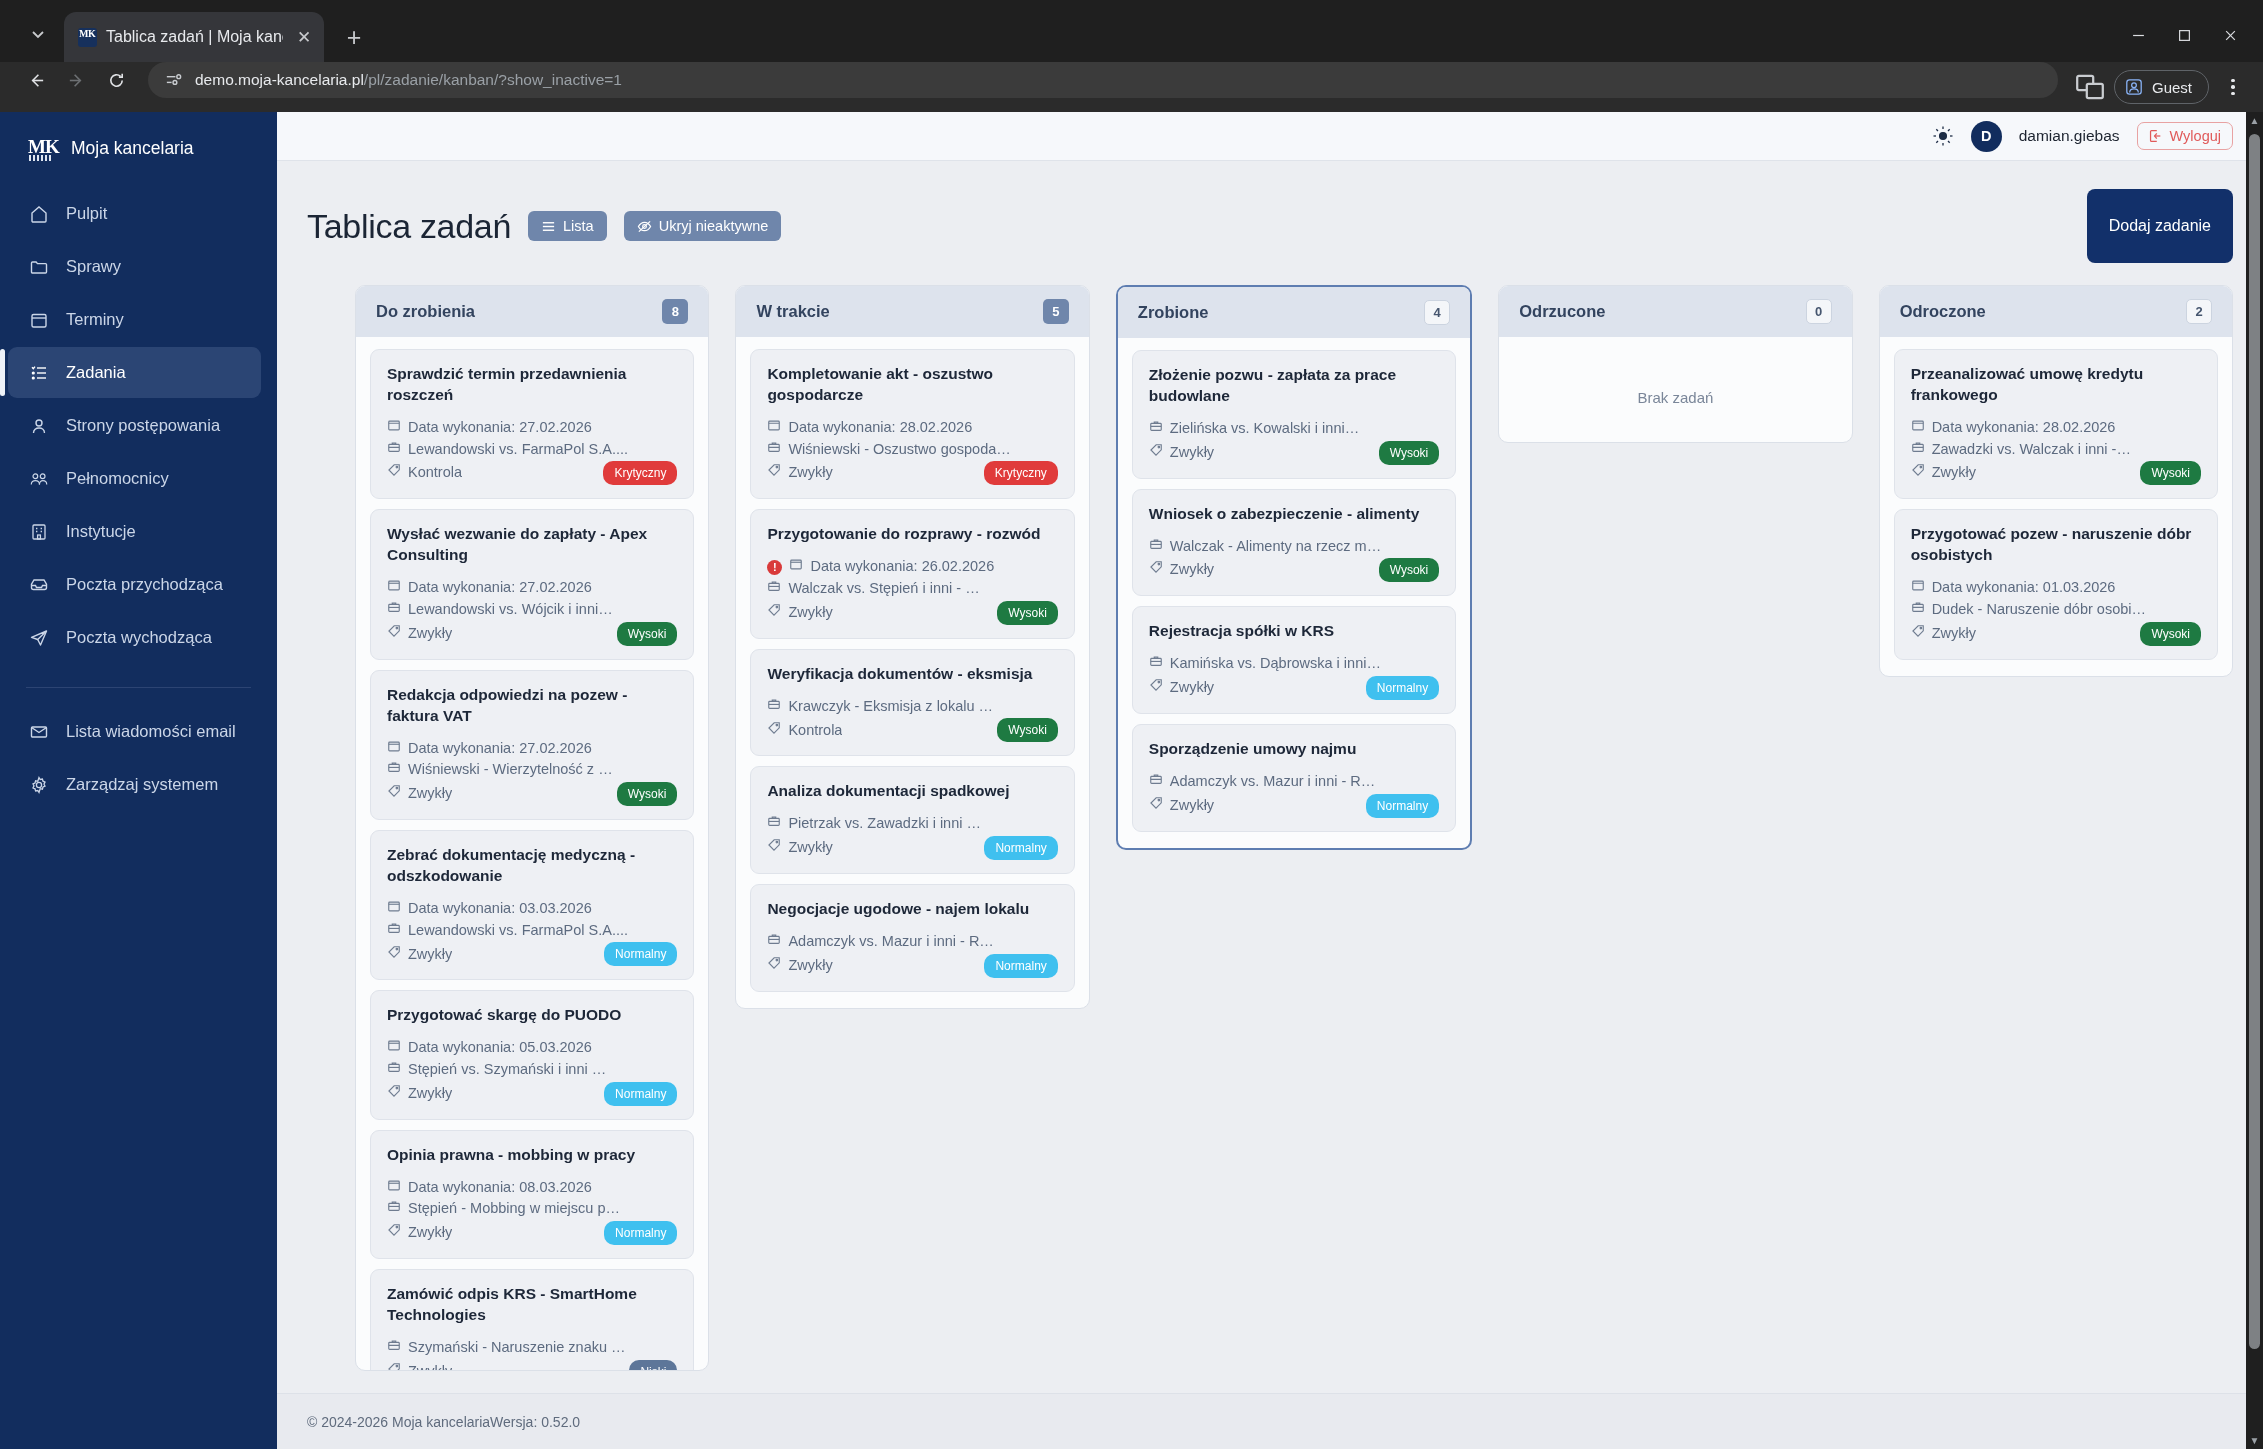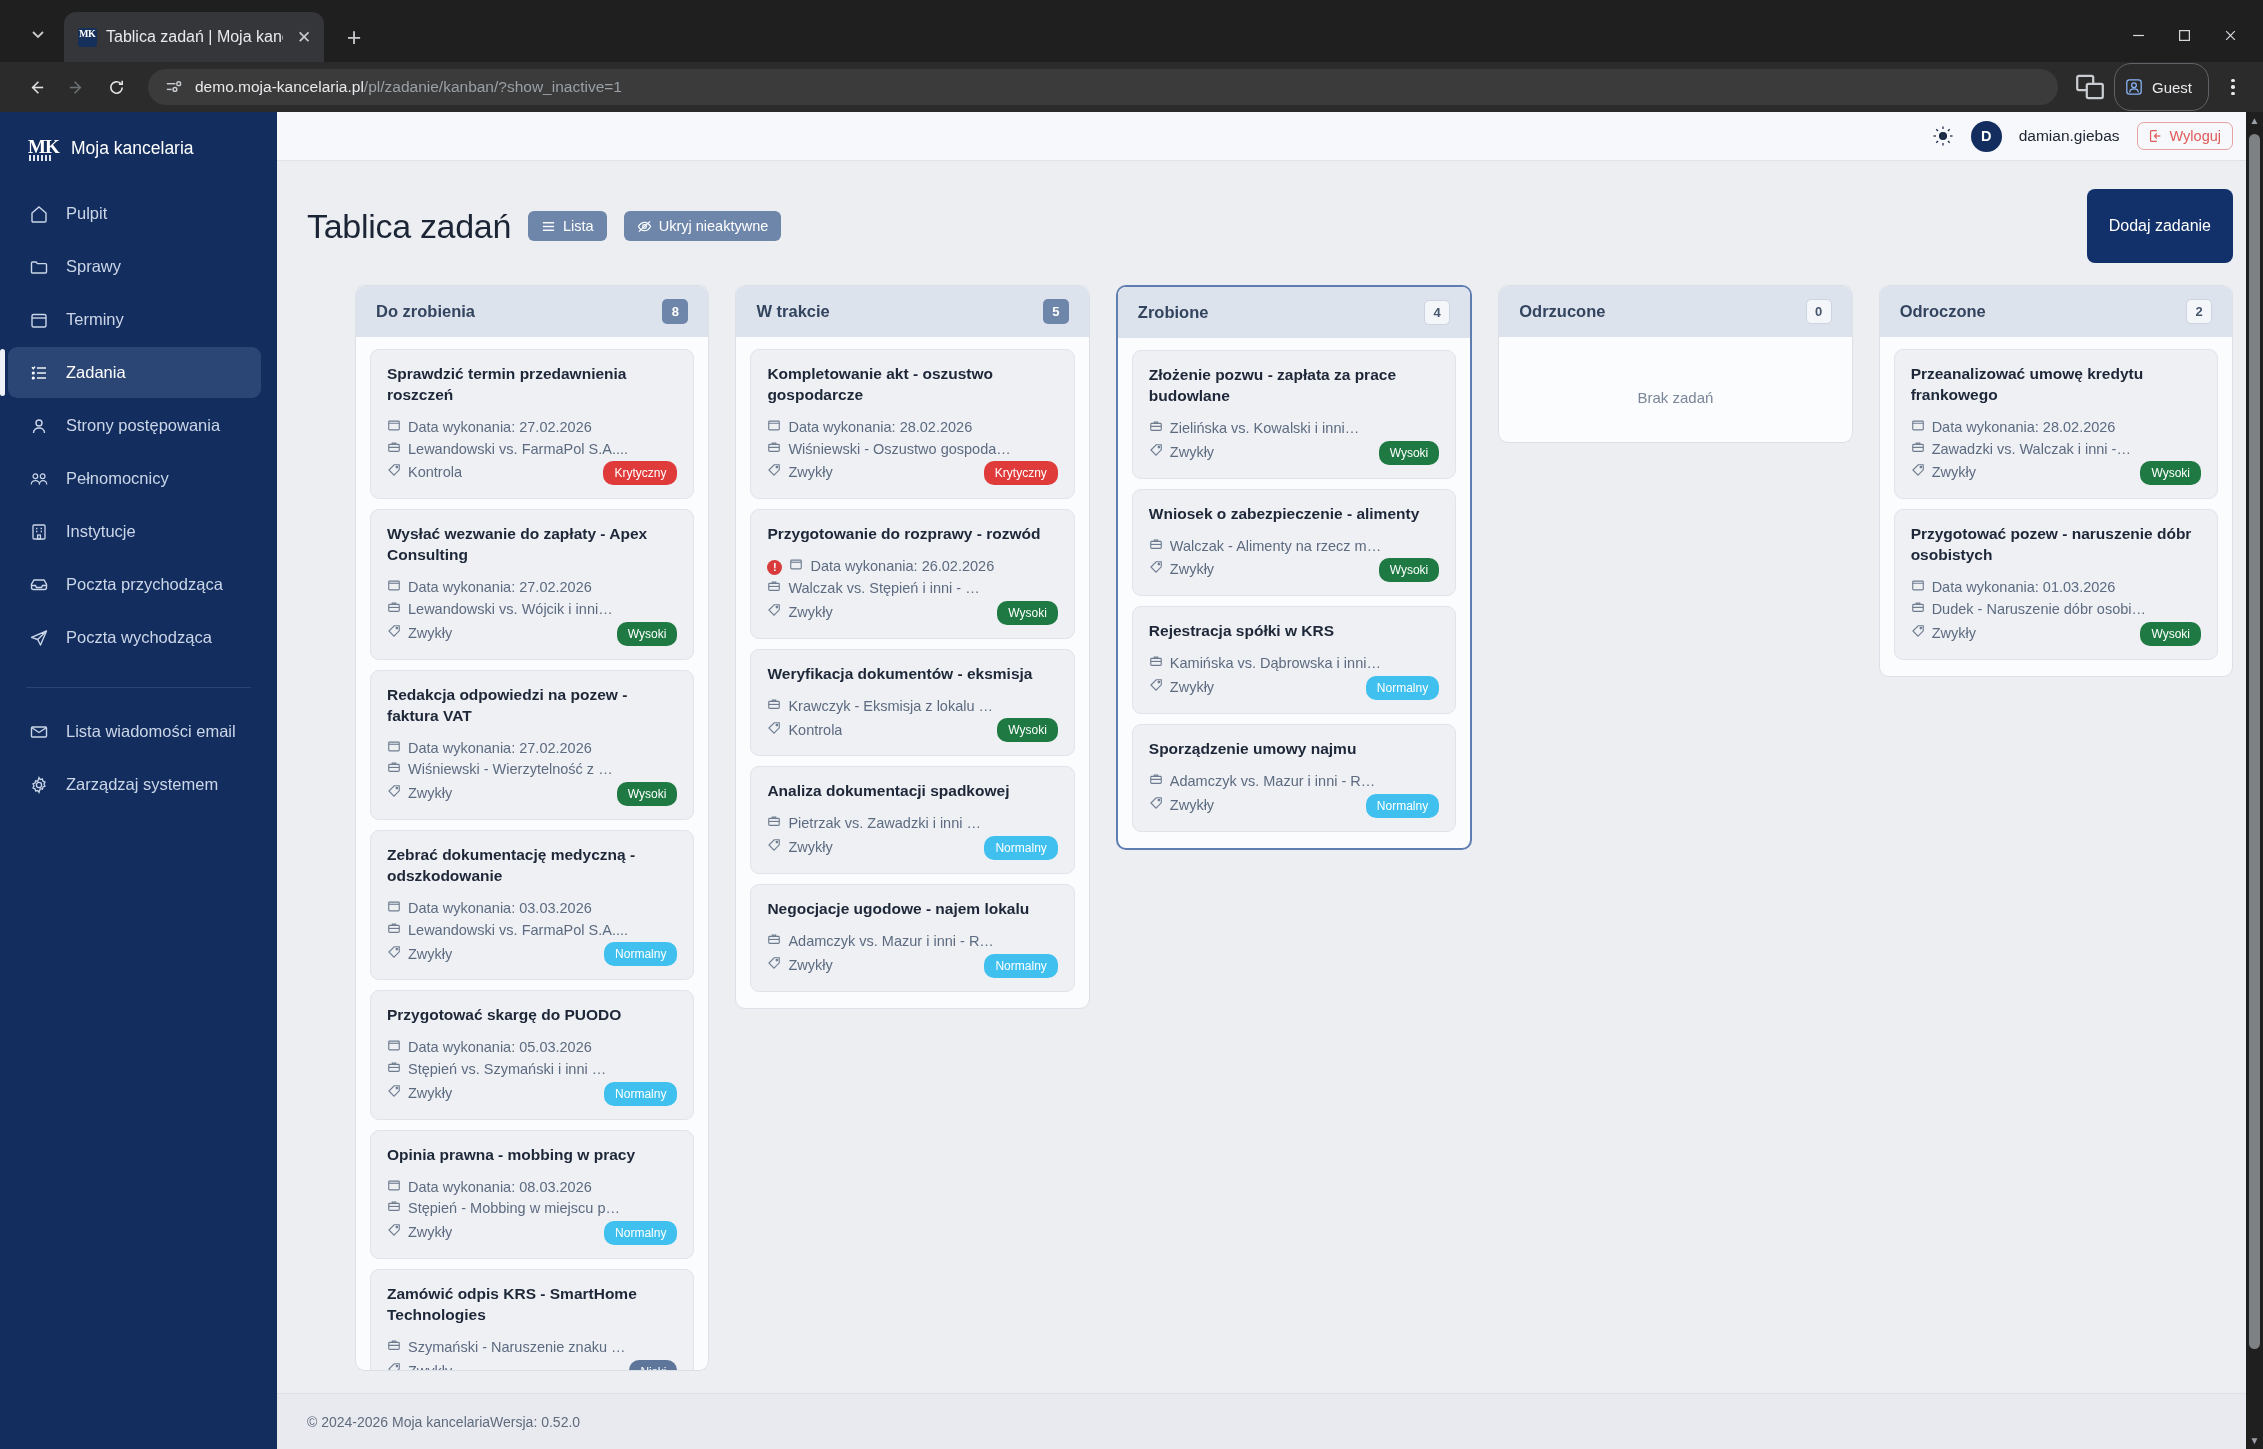--- a/index.html
+++ b/index.html
@@ -26,35 +26,35 @@
                flex: 1 1 auto; }
   .tab-close { width: 24px; height: 24px; border-radius: 50%; display: flex; align-items: center;
                justify-content: center; color: #c8cacd; font-size: 17px; flex: 0 0 auto; }
   .newtab { width: 40px; height: 40px; margin: 0 0 5px 10px; border-radius: 50%; color: #c8cacd;
             font-size: 25px; display: flex; align-items: center; justify-content: center; }
   .win-ctl { margin-left: auto; display: flex; align-items: center; gap: 4px; margin-bottom: 10px; }
   .win-btn { width: 42px; height: 34px; display: flex; align-items: center; justify-content: center;
              color: #dadce0; font-size: 15px; border-radius: 6px; }
   .win-btn svg { width: 13px; height: 13px; }
 
-  .chrome-bar { background: #2b2b2b; height: 50px; display: flex; align-items: center;
+  .chrome-bar { background: #2b2b2b; height: 50px; display: flex; 
                 padding: 0 14px 0 18px; gap: 4px; flex: 0 0 auto; }
   .nav-btn { width: 36px; height: 36px; border-radius: 50%; display: flex; align-items: center;
              justify-content: center; color: #e0e2e5; }
   .nav-btn.dim { color: #6d7073; }
   .nav-btn svg { width: 19px; height: 19px; }
   .omnibox { flex: 1 1 auto; height: 36px; background: #3b3b3b; border-radius: 18px;
              display: flex; align-items: center; padding: 0 16px; gap: 12px; margin-left: 10px;
              margin-right: 12px; }
   .omni-icon { width: 19px; height: 19px; color: #c9ccd0; display: flex; align-items: center; }
   .omni-url { font-size: 15.5px; color: #9aa0a6; white-space: nowrap; }
   .omni-url b { color: #e8eaed; font-weight: 400; }
   .chrome-right { display: flex; align-items: center; gap: 8px; }
   .ext-icon { width: 32px; height: 32px; display: flex; align-items: center; justify-content: center; color: #c9ccd0; }
-  .guest-pill { height: 48px; border: 1px solid #5f6368; border-radius: 17px; display: flex;
+  .guest-pill { height: 34px; border: 1px solid #5f6368; border-radius: 17px; display: flex;
                 align-items: center; gap: 9px; padding: 0 16px 0 10px; color: #e8eaed; font-size: 15px; }
   .guest-pill svg { width: 18px; height: 18px; }
   .kebab { width: 32px; height: 32px; display: flex; flex-direction: column; align-items: center;
            justify-content: center; gap: 3px; }
   .kebab i { width: 3.5px; height: 3.5px; background: #e8eaed; border-radius: 50%; display: block; }
 
   
   .viewport { flex: 1 1 auto; display: flex; background: #eceef2; overflow: hidden; position: relative; }
 
   

